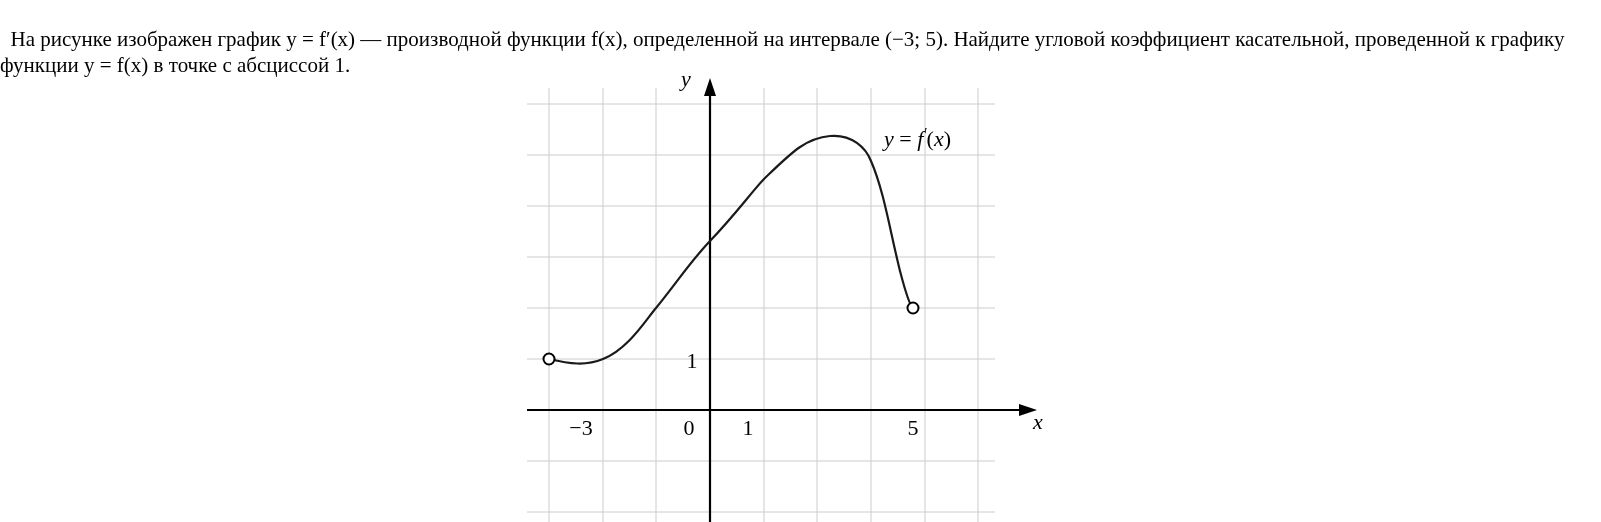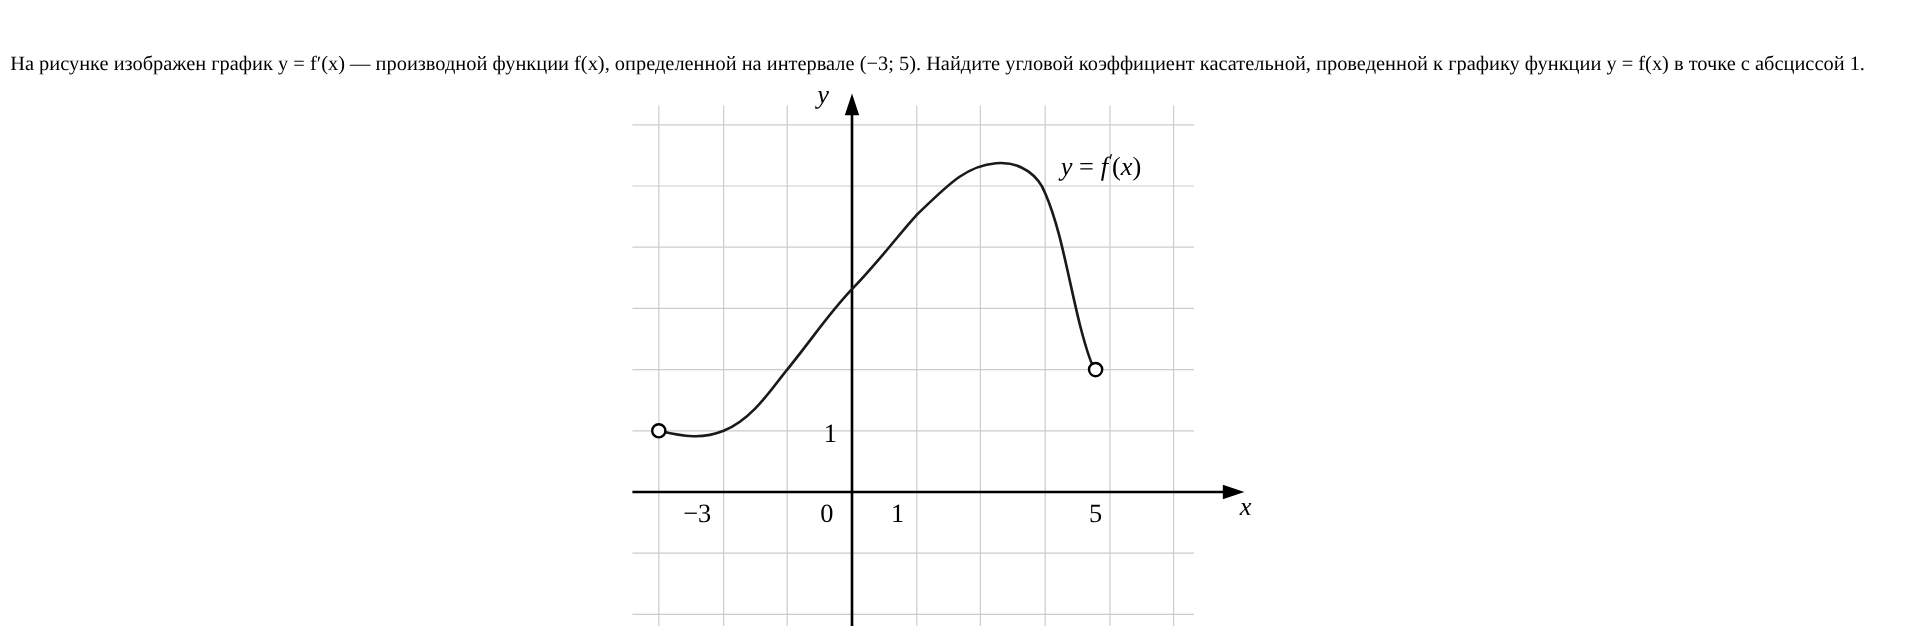--- a/index.html
+++ b/index.html
@@ -11,23 +11,23 @@
     width: 1601px;
     height: 522px;
     position: relative;
     font-family: "Liberation Serif", serif;
     color: #000000;
     overflow: hidden;
   }
   #problem-statement {
     position: absolute;
     left: 0px;
-    top: 14px;
+    top: 0;
     width: 1595px;
-    font-size: 17px;
+    font-size: 21px;
     line-height: 26px;
     white-space: pre-wrap;
   }
   #figure {
     position: absolute;
     left: 0px;
     top: 66px;
     width: 1601px;
     height: 456px;
   }

